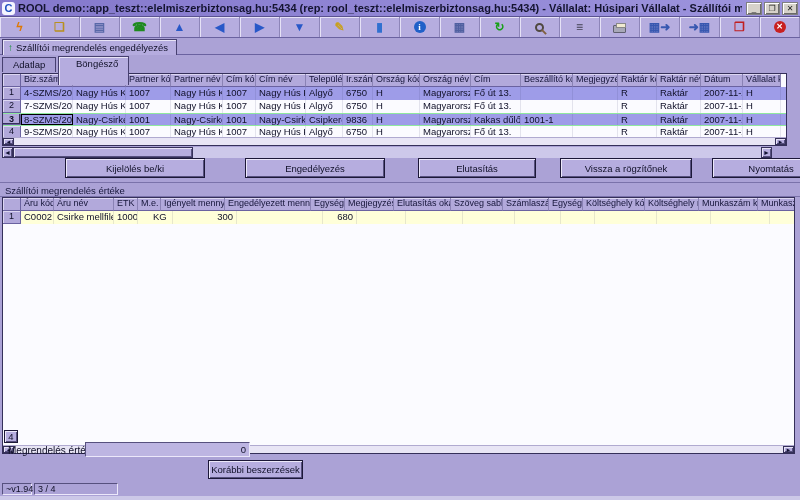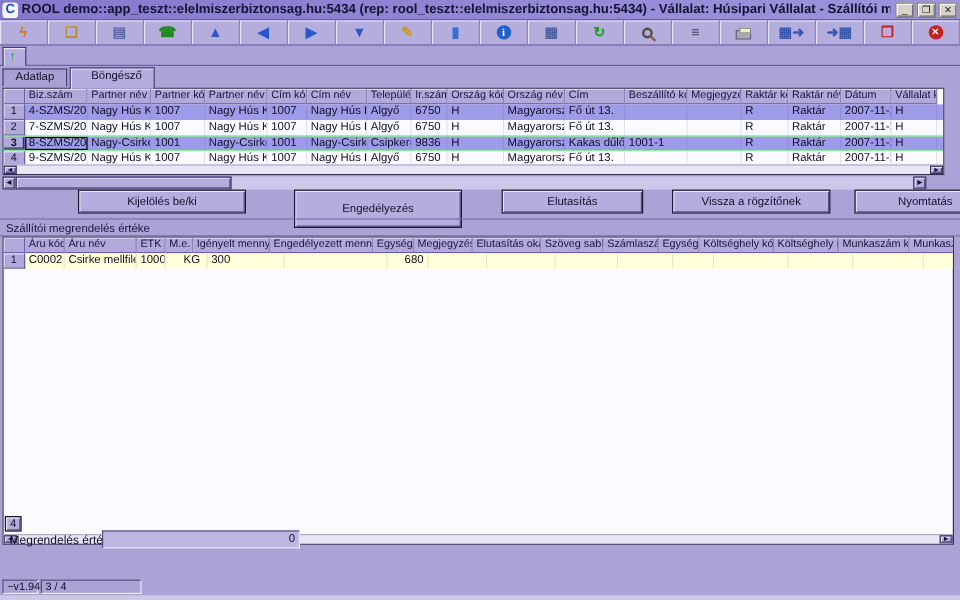--- a/index.html
+++ b/index.html
@@ -38,21 +38,21 @@
 
   
   .modtabs { position:absolute; left:0; top:38px; width:800px; height:17px; border-bottom:1px solid #6a62a0; }
   .modtab { position:absolute; left:2px; top:1px; height:16px; padding:0 8px 0 5px;
     background:#b5acdf; border:1px solid #474070; border-bottom:none;
     box-shadow:inset 1px 1px 0 #e8e4f6; display:flex; align-items:center; gap:3px; font-size:9.5px; }
   .modtab .tabicon { color:#109030; font-weight:bold; font-size:10px; }
   .pagetabs { position:absolute; left:0; top:55px; width:800px; height:17px; }
   .ptab { position:absolute; top:2px; height:15px; padding:0 10px; font-size:9.5px;
     border:1px solid #474070; border-bottom:none; background:#a89fd4; line-height:14px; }
-  .ptab.active { top:1px; height:18px; background:#b5acdf; box-shadow:inset 1px 1px 0 #e8e4f6; z-index:2;padding-left:17px; }
+  .ptab.active { top:1px; height:29px; background:#b5acdf; box-shadow:inset 1px 1px 0 #e8e4f6; z-index:2;padding-left:17px; }
 
   
   .gridbox { position:absolute; background:#fbfbff; border:1px solid #35305a; overflow:hidden; }
   .grow { display:flex; overflow:hidden; }
   .gc { flex:none; overflow:hidden; white-space:nowrap; padding:0 3px; height:100%; }
   .ghead .gc { background:#b2a9db; border-right:1px solid #8a82b5; border-bottom:1px solid #6a62a0;
     box-shadow:inset 0 1px 0 #dcd6f2; font-size:9px; color:#16163a; }
   .rn { flex:none; width:18px; text-align:center; background:#b2a9db;
     border-right:1px solid #6a62a0; border-bottom:1px solid #6a62a0;
     box-shadow:inset 1px 1px 0 #dcd6f2; font-size:9px; }
@@ -169,20 +169,21 @@
       <span class="tglyph " style="color: rgb(192, 32, 32);">❒</span>
     </div>
     <div class="tbtn">
       <span class="tglyph k-close" style="color: rgb(255, 255, 255);">✕</span>
     </div>
   </div>
 
 <div class="modtabs">
   <div class="modtab">
     <span class="tabicon">↑</span>
+    <span>Szállítói megrendelés engedélyezés</span>
   </div>
 </div>
 
 <div class="pagetabs">
   <div class="ptab" style="left:2px;">Adatlap</div>
   <div class="ptab active" style="left:58px;">Böngésző</div>
 </div>
 
 <div class="gridbox" style="left:2px; top:73px; width:785px; height:73px;">
   <div class="gstrip">
@@ -291,21 +292,21 @@
     </div>
   </div>
 
 <div class="hscroll" style="left:2px; top:147px; width:770px;">
   <div class="hs-el" style="left:0; width:11px;">◄</div>
   <div class="hs-el" style="left:11px; width:180px;"></div>
   <div class="hs-el" style="right:0; width:11px;">►</div>
 </div>
 
 <div class="btn3d" style="left:65px;  top:158px; width:140px; height:20px;">Kijelölés be/ki</div>
-<div class="btn3d" style="left:245px; top:158px; width:140px; height:32px;">Engedélyezés</div>
+<div class="btn3d" style="left:245px; top:158px; width:140px; height:20px;">Engedélyezés</div>
 <div class="btn3d" style="left:418px; top:158px; width:118px; height:20px;">Elutasítás</div>
 <div class="btn3d" style="left:560px; top:158px; width:132px; height:20px;">Vissza a rögzítőnek</div>
 <div class="btn3d" style="left:712px; top:158px; width:118px; height:20px;">Nyomtatás</div>
 
 <div class="lowerpanel">
   <div class="sectlabel">Szállítói megrendelés értéke</div>
   <div class="sectline"></div>
 
   <div class="gridbox" style="left:2px; top:14px; width:793px; height:257px;">
     <div class="btn3d" style="left:1px; top:232px; width:14px; height:13px; position:absolute;">4</div>
@@ -331,38 +332,39 @@
         <div class="gc" style="width: 54px;">Költséghely név</div>
         <div class="gc" style="width: 59px;">Munkaszám kód</div>
         <div class="gc" style="width: 40px;">Munkaszám né</div>
       </div>
       <div class="grow drow row-yellow" style="height: 13px;">
         <div class="rn">1</div>
         <div class="gc" style="width: 33px;">C0002</div>
         <div class="gc" style="width: 60px;">Csirke mellfilé eh.</div>
         <div class="gc" style="width: 24px;">10002</div>
         <div class="gc" style="width: 23px; margin-left: 12px;">KG</div>
-        <div class="gc" style="width: 64px; text-align: left;">300</div>
+        <div class="gc" style="width: 64px; text-align: right;">300</div>
         <div class="gc" style="width: 86px;"></div>
         <div class="gc" style="width: 34px; text-align: right;">680</div>
         <div class="gc" style="width: 49px;"></div>
         <div class="gc" style="width: 57px;"></div>
         <div class="gc" style="width: 52px;"></div>
         <div class="gc" style="width: 46px;"></div>
         <div class="gc" style="width: 34px;"></div>
         <div class="gc" style="width: 62px;"></div>
         <div class="gc" style="width: 54px;"></div>
         <div class="gc" style="width: 59px;"></div>
         <div class="gc" style="width: 40px;"></div>
       </div>
     </div>
 
   <div style="position:absolute; left:8px; top:262px;">Megrendelés értéke:</div>
   <div class="sunken valuefield" style="left:85px; top:259px; width:165px; height:15px;">0</div>
 
+  <div class="btn3d" style="left:208px; top:277px; width:95px; height:19px;">Korábbi beszerzések</div>
 
 </div>
 
 <div class="statusbar">
   <div class="statbox" style="width:30px;">~v1.94H</div>
   <div class="statbox" style="width:84px;">3 / 4</div>
 </div>
 <div class="bottomstrip"></div>
 
 </body></html>

